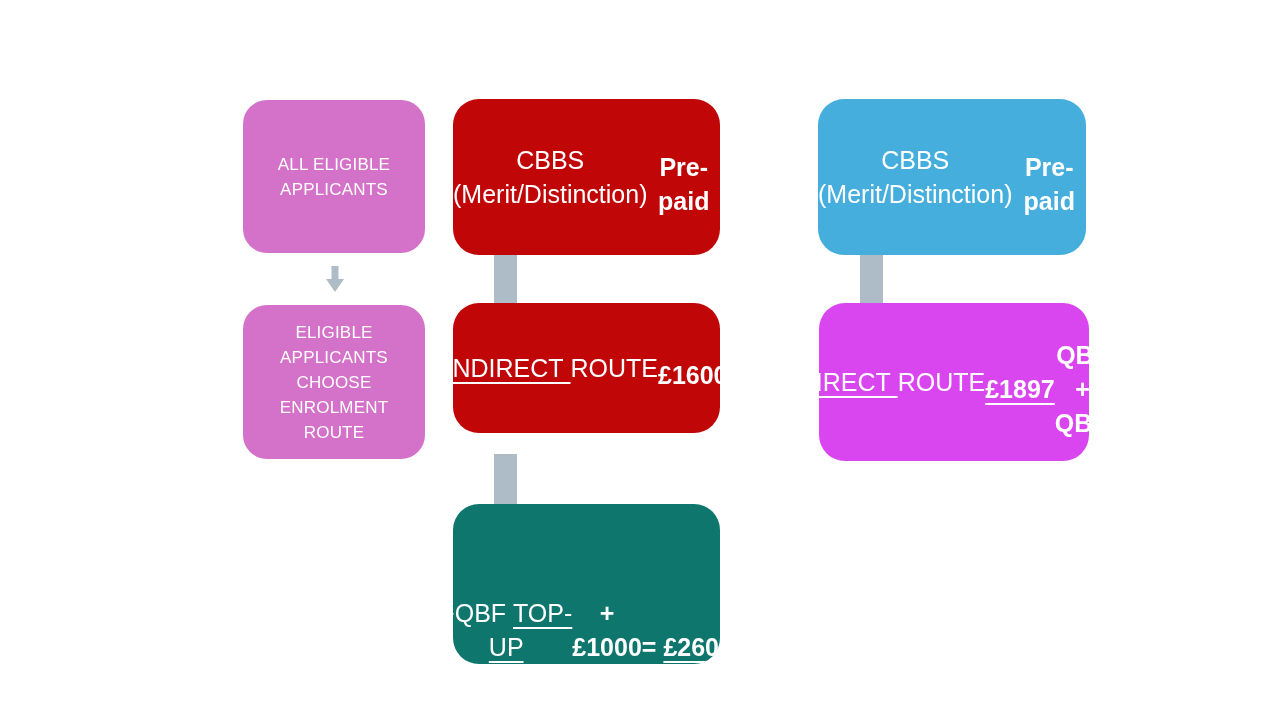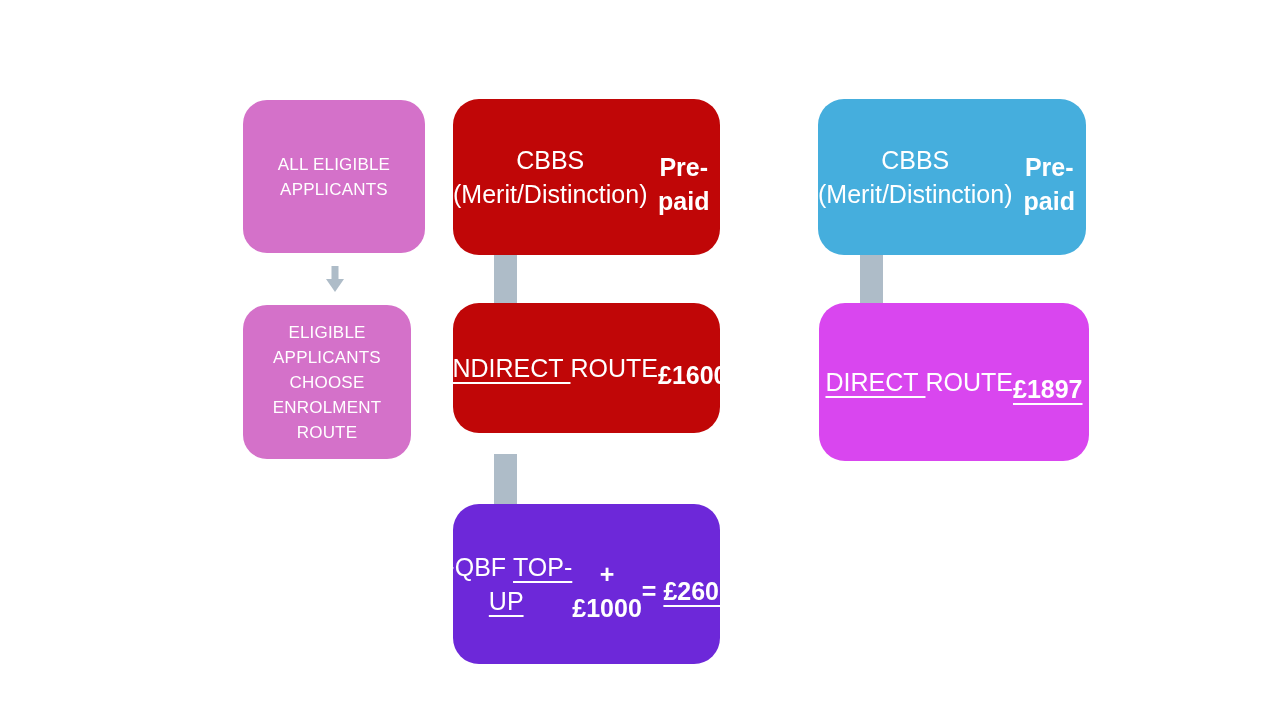--- a/index.html
+++ b/index.html
@@ -35,21 +35,21 @@
   .sm { font-size: 17px; line-height: 25px; letter-spacing: 0.2px; }
   .lg { font-size: 25px; line-height: 34px; }
   .u {
     text-decoration: underline;
     text-decoration-thickness: 2px;
     text-underline-offset: 5px;
   }
 
   #pink-top    { left: 243px; top: 100px; width: 182px; height: 153px; border-radius: 24px; }
   #pink-arrow  { left: 324px; top: 266px; }
-  #pink-bottom { left: 243px; top: 305px; width: 168px; height: 154px; border-radius: 24px; }
+  #pink-bottom { left: 243px; top: 305px; width: 182px; height: 154px; border-radius: 24px; }
 
   #red-top     { left: 453px; top:  99px; width: 267px; height: 156px; }
   #red-conn1   { left: 494px; top: 248px; width:  23px; height:  60px; }
   #red-mid     { left: 453px; top: 303px; width: 267px; height: 130px; }
   #red-conn2   { left: 494px; top: 454px; width:  23px; height:  56px; }
   #red-bottom  { left: 453px; top: 504px; width: 267px; height: 160px; }
 
   #blue-top    { left: 818px; top:  99px; width: 268px; height: 156px; }
   #blue-conn   { left: 860px; top: 248px; width:  23px; height:  60px; }
   #blue-bottom { left: 819px; top: 303px; width: 270px; height: 158px; }
@@ -85,30 +85,31 @@
     <div class="para lg">CBBS
 (Merit/Distinction)</div>
     <div class="para lg">Pre-paid</div>
   </div>
 
   <div class="box" id="red-mid" style="background-color: rgb(192, 6, 7);">
     <div class="para lg"><span class="u">INDIRECT&nbsp;</span><span>ROUTE</span></div>
     <div class="para lg">£1600</div>
   </div>
 
-  <div class="box" id="red-bottom" style="background-color: #6d28d9;">
+  <div class="box" id="red-bottom" style="background-color: #0f766e; align-items: flex-end;">
     <div class="para lg"><span>+QBF&nbsp;</span><span class="u">TOP-UP</span></div>
     <div class="para lg">+ £1000</div>
     <div class="para lg"><span>=&nbsp;</span><span class="u">£2600</span></div>
   </div>
 
   <div class="box" id="blue-top" style="background-color: rgb(69, 174, 221);">
     <div class="para lg">CBBS
 (Merit/Distinction)</div>
     <div class="para lg">Pre-paid</div>
   </div>
 
   <div class="box" id="blue-bottom" style="background-color: #d946ef;">
     <div class="para lg"><span class="u">DIRECT&nbsp;</span><span>ROUTE</span></div>
     <div class="para lg"><span class="u">£1897</span></div>
+    <div class="para lg">QBF + QBA</div>
   </div>
 
 </div>
 
 </body></html>

